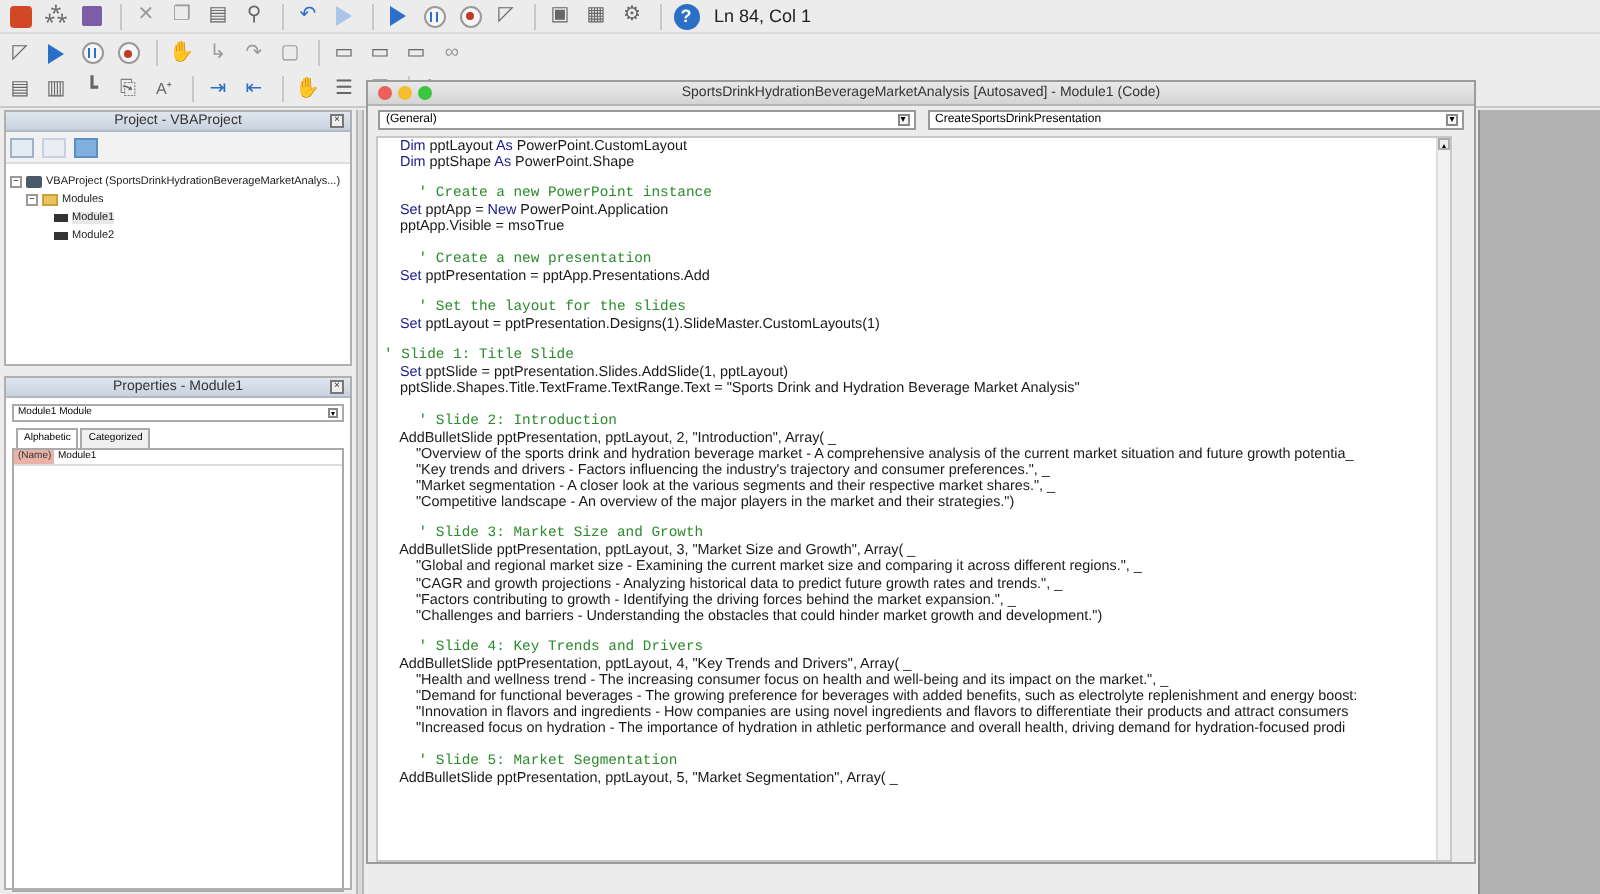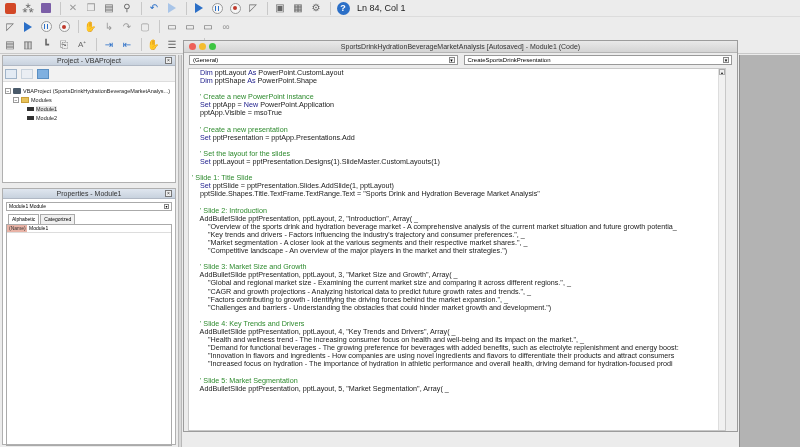--- a/index.html
+++ b/index.html
@@ -60,21 +60,21 @@
   .light { width: 7px; height: 7px; border-radius: 50%; }
   .l-red { background: #ee5f57; } .l-yel { background: #f5bd2f; } .l-grn { background: #3cc541; }
   .combos { height: 14px; display: flex; gap: 6px; padding: 2px 5px; }
   .combo { flex: 1; height: 10px; border: 1px solid #999; background: #fff; font-size: 6px; line-height: 8px; padding-left: 3px; position: relative; }
   .combo .arr { position: absolute; right: 2px; top: 1px; width: 6px; height: 6px; border: 1px solid #888; font-size: 5px; line-height: 4px; text-align: center; background: #f4f4f4; }
   .code-area { position: absolute; left: 4px; top: 27px; width: 538px; height: 363px; background: #fff; border: 1px solid #c8c8c8; overflow: hidden; }
   .vscroll { position: absolute; right: 0; top: 0; width: 7px; height: 100%; background: #f1f1f1; border-left: 1px solid #ddd; }
   .vscroll .up { width: 6px; height: 6px; font-size: 4px; line-height: 6px; text-align: center; border: 1px solid #aaa; background: #eee; }
   .code { padding: 0 0 0 3px; font-size: 7.2px; line-height: 8.1px; color: #1a1a1a; white-space: pre; font-family: "Liberation Sans", sans-serif; }
   .ln { height: 8.1px; }
-  .cm { color: #2d8a2d; }
+  .cm { color: #2d8a2d; font-family: Liberation Mono, monospace; }
   .kw { color: #1a1a8a; }
   .right-gray { position: absolute; left: 739px; top: 55px; width: 61px; height: 392px; background: #b3b3b3; border-left: 1px solid #8e8e8e; }
 </style>
 </head>
 <body>
 
 <div class="app">
 
   <div class="toolbar tb1">
     <div class="tbtn">

